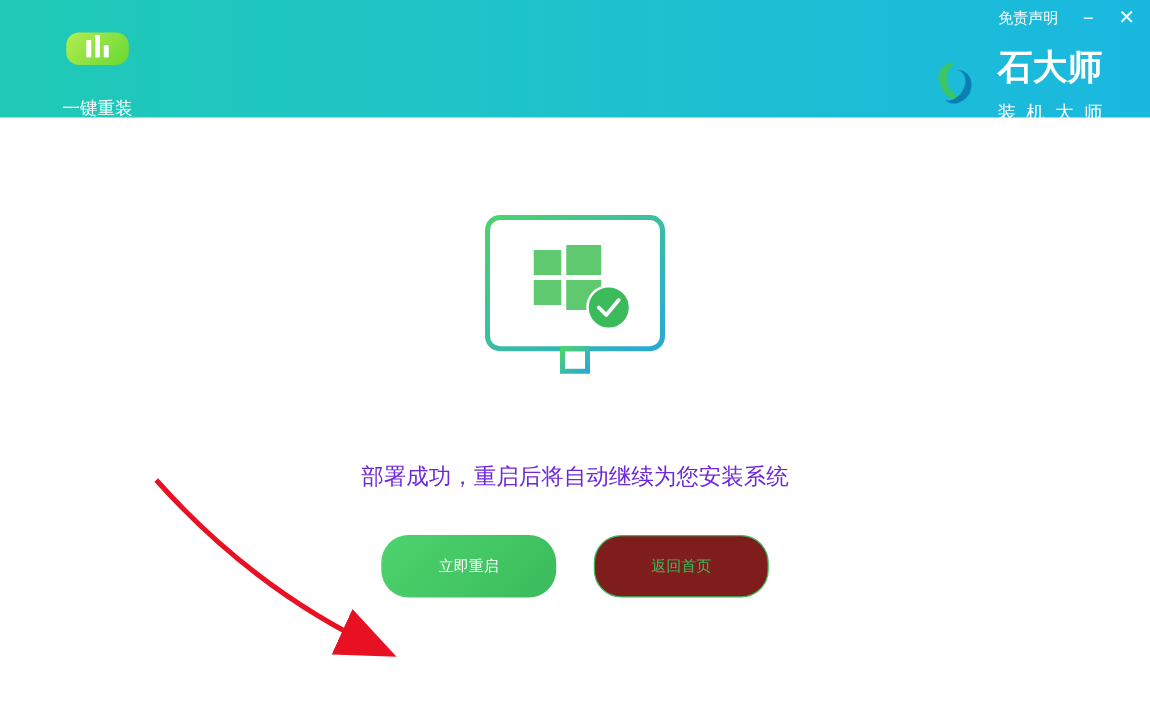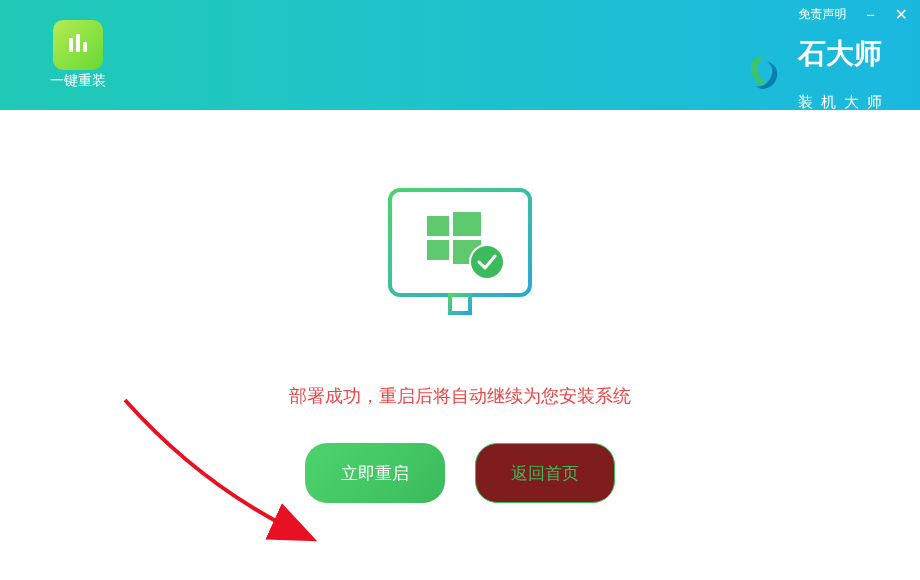--- a/index.html
+++ b/index.html
@@ -5,37 +5,36 @@
     * { margin: 0; padding: 0; box-sizing: border-box; }
     body {
       width: 920px;
       height: 580px;
       font-family: "Microsoft YaHei", sans-serif;
       background: #fff;
       overflow: hidden;
       position: relative;
     }
     .header {
-      height: 110px;
+      height: 94px;
       background: linear-gradient(90deg, #1fc9b5 0%, #1ec4c8 40%, #1ab8e0 100%);
       display: flex;
-      align-items: center;
       padding: 16px 20px;
       position: relative;
     }
     .tabs {
       display: flex;
       gap: 50px;
       margin-left: 20px;
     }
     .tab {
       display: flex;
       flex-direction: column;
       align-items: center;
-      gap: 2px;
+      gap: 26px;
       cursor: pointer;
       padding: 10px;
       border-radius: 8px;
     }
     .tab.active .tab-icon-box {
       background: linear-gradient(135deg, #b4ec51, #67d835);
     }
     .tab-icon-box {
       width: 50px;
       height: 50px;
@@ -60,21 +59,21 @@
     .brand-text {
       color: #fff;
     }
     .brand-title {
       font-size: 28px;
       font-weight: bold;
     }
     .brand-subtitle {
       font-size: 15px;
       letter-spacing: 8px;
-      margin-top: 20px;
+      margin-top: 8px;
     }
     .window-controls {
       position: absolute;
       right: 12px;
       top: 6px;
       display: flex;
       align-items: center;
       gap: 16px;
     }
     .disclaimer-link {
@@ -92,33 +91,33 @@
       display: flex;
       flex-direction: column;
       align-items: center;
       padding-top: 70px;
       position: relative;
     }
     .monitor-icon {
       margin-bottom: 40px;
     }
     .status-text {
-      color: #ef4444;
+      color: #6d28d9;
       font-size: 18px;
       margin-bottom: 35px;
     }
     .button-row {
       display: flex;
       gap: 30px;
     }
     .btn {
       width: 140px;
-      height: 60px;
+      height: 50px;
       border-radius: 22px;
-      font-size: 17px;
+      font-size: 12px;
       display: flex;
       align-items: center;
       justify-content: center;
       cursor: pointer;
       border: none;
     }
     .btn-primary {
       background: linear-gradient(135deg, #4dd36d, #3bbb5c);
       color: #fff;
     }

